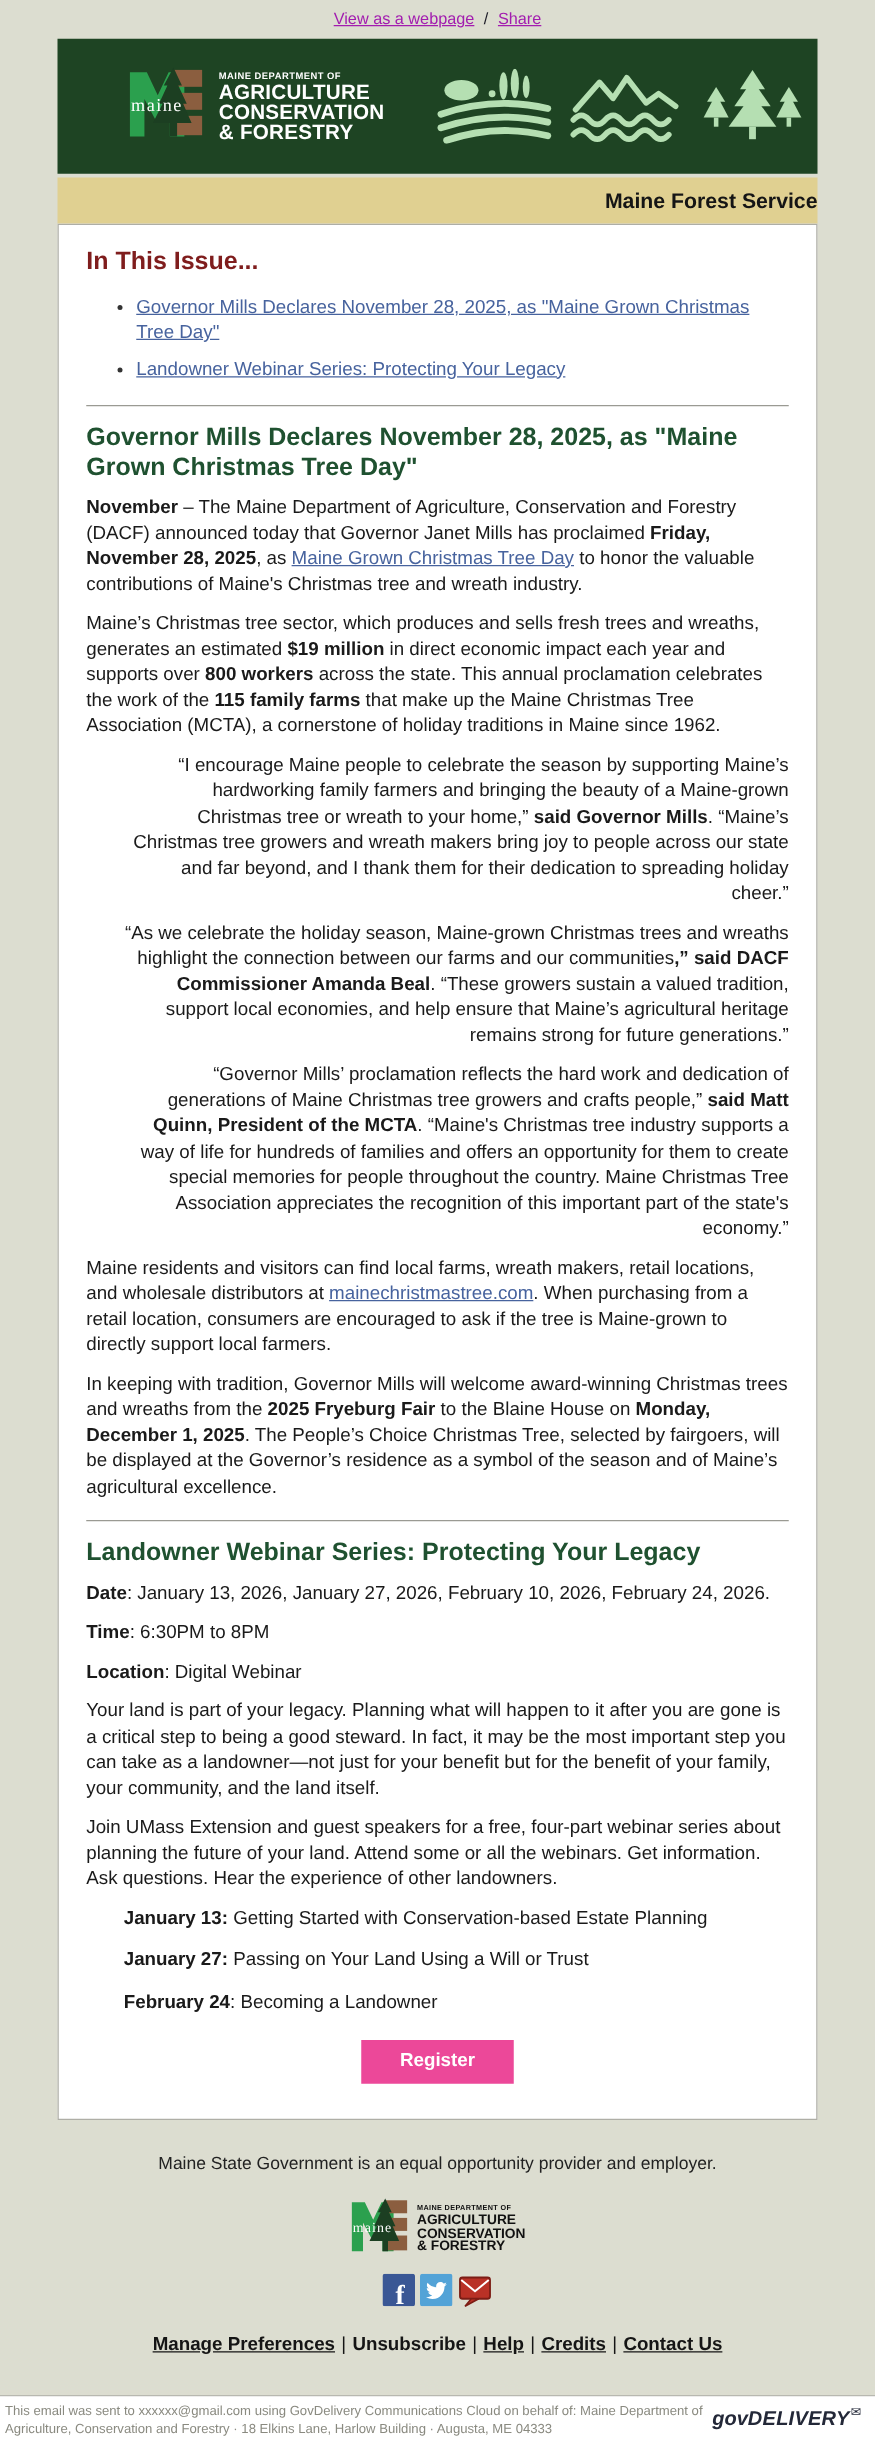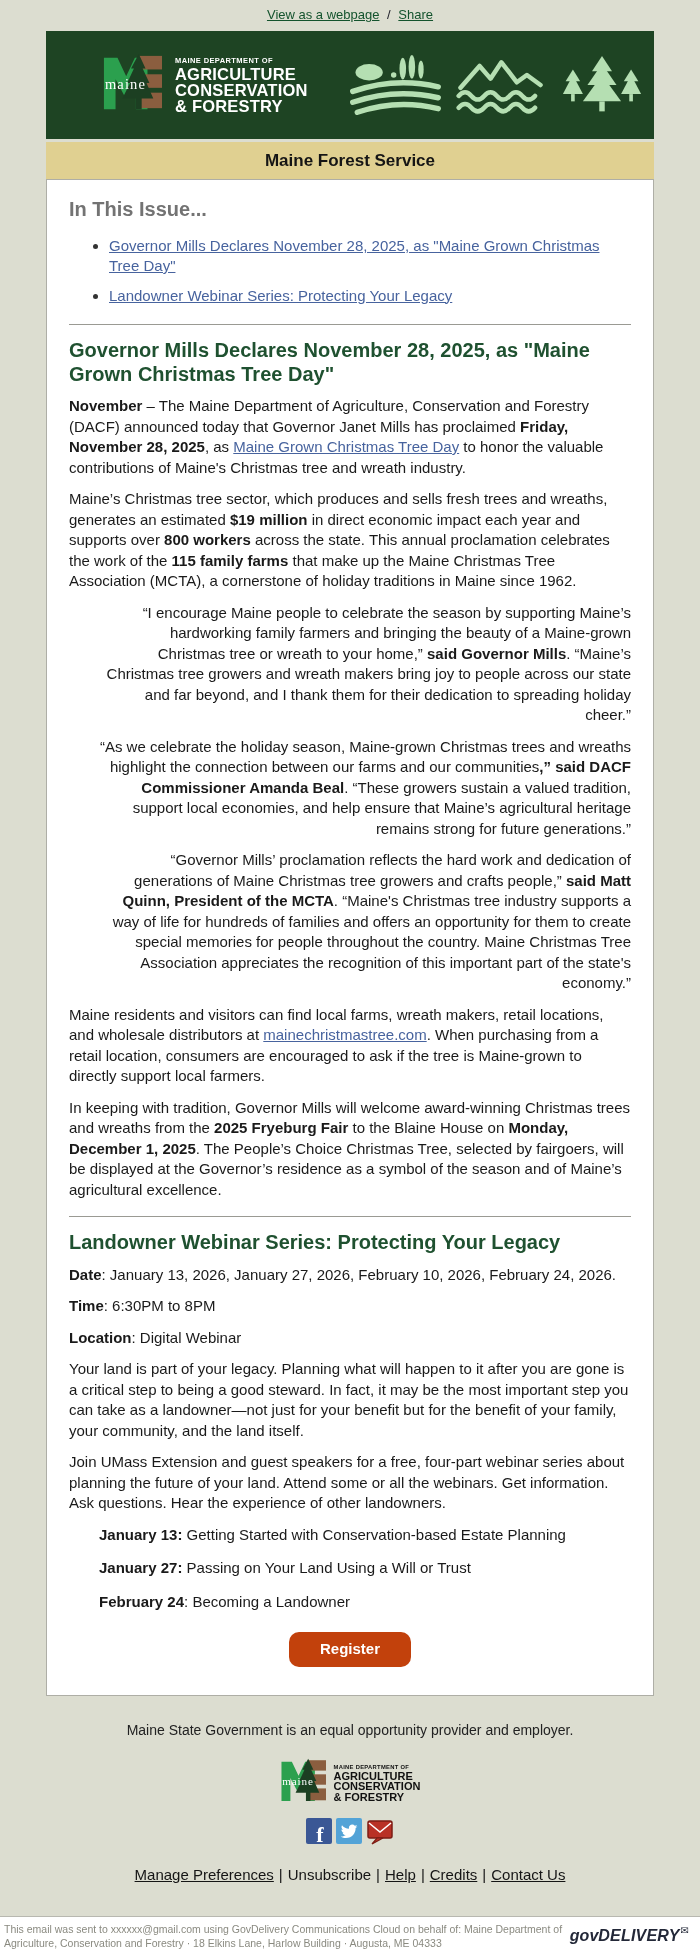--- a/index.html
+++ b/index.html
@@ -1,57 +1,57 @@
 <!DOCTYPE html>
 <html><head>
 <meta charset="utf-8">
 <style>
   html,body{margin:0;padding:0;}
   body{width:700px;background:#dcddd0;font-family:"Liberation Sans","DejaVu Sans",sans-serif;color:#1a1a1a;}
   .page{width:700px;min-height:1956px;display:flex;flex-direction:column;overflow:hidden;}
   .top-links{text-align:center;padding-top:7px;font-size:13px;}
-  .top-links a{color:#14532d;text-decoration:underline;}
+  .top-links a{color:#a21caf;text-decoration:underline;}
   .top-links .sep{margin:0 4px;color:#1b1b26;}
   .container{width:608px;margin:9px auto 0 auto;}
   
   .banner{background:#1e4423;height:108px;display:flex;align-items:center;}
   .mark{flex:0 0 auto;}
   .banner .mark-wrap{margin-left:56px;}
   .banner-text{color:#ffffff;margin-left:13px;line-height:16px;}
   .banner-text .dept{font-size:7.5px;font-weight:bold;letter-spacing:.4px;line-height:10px;}
   .banner-text .big{font-size:16.5px;font-weight:bold;letter-spacing:.2px;}
   .banner-icons{display:flex;align-items:center;margin-left:30px;}
   .banner-icons svg{margin-left:10px;}
   
-  .forest-bar{background:#e0d091;height:37px;margin-top:3px;display:flex;align-items:center;justify-content:center;font-size:17px;font-weight:bold;color:#151515;}
+  .forest-bar{background:#e0d091;height:37px;margin-top:3px;display:flex;align-items:center;justify-content:flex-end;font-size:17px;font-weight:bold;color:#151515;}
   
   .content{background:#ffffff;border:1px solid #aeaea6;padding:16px 22px 20px 22px;font-size:15px;line-height:20.5px;}
-  .content h2{font-size:20px;line-height:23.5px;margin:14px 0 10px 0;color:#737373;}
+  .content h2{font-size:20px;line-height:23.5px;margin:14px 0 10px 0;color:#7f1d1d;}
   .content h2.first{margin-top:2px;}
   .content h2.green{color:#1f5130;}
   .content p{margin:0 0 11px 0;}
   .content ul{margin:14px 0 18px 0;padding-left:40px;}
   .content li{margin-bottom:9px;color:#333;}
   .content a.lnk, .content li a{color:#47639e;text-decoration:underline;}
   .content hr{border:none;border-top:1px solid #9a9a93;margin:16px 0 6px 0;}
   .quote{margin-left:30px !important;text-align:right;}
   .sched{margin-left:30px !important;margin-bottom:13px !important;}
   .btn-row{text-align:center;margin:20px 0 8px 0;}
-  .register{display:inline-block;background:#c2410c;color:#fff !important;font-weight:bold;font-size:15px;padding:7px 31px;border-radius:10px;text-decoration:none;text-align:right;}
+  .register{display:inline-block;background:#ec4899;color:#fff !important;font-weight:bold;font-size:15px;padding:7px 31px;border-radius:0;text-decoration:none;text-align:right;}
   
   .footer{text-align:center;padding-top:26px;}
   .footer .eoe{font-size:14px;margin:0 0 20px 0;color:#222;}
   .footer-logo{display:inline-flex;align-items:center;text-align:left;margin-bottom:6px;}
   .footer-logo .flt{margin-left:8px;color:#111;line-height:10.5px;}
   .footer-logo .flt .dept{font-size:5.8px;font-weight:bold;letter-spacing:.3px;line-height:8px;}
   .footer-logo .flt .big{font-size:11px;font-weight:900;}
   .social{display:flex;justify-content:center;align-items:flex-start;gap:4px;margin:4px 0 20px 0;}
   .social a{display:inline-block;line-height:0;}
   .footer-links{font-size:15px;color:#151515;margin-bottom:10px;}
-  .footer-links a{color:#151515;text-decoration:underline;}
+  .footer-links a{color:#151515;text-decoration:underline;font-weight:bold;}
   .footer-links a.nolink{text-decoration:none;}
   .footer-links .sep{margin:0 5px;}
   .flex-spacer{flex:1 0 auto;}
   
   .bottom-bar{background:#ffffff;border-top:1px solid #b8b8b0;padding:5px 6px 6px 4px;display:flex;align-items:center;}
   .disclaimer{font-size:10.5px;line-height:14px;color:#8a8a80;width:565px;}
   .gd-logo{flex:1;text-align:right;color:#232838;font-size:16px;white-space:nowrap;position:relative;padding-right:6px;}
   .gd-logo .gov{font-style:italic;font-weight:bold;text-transform:lowercase;}
   .gd-logo .del{font-style:italic;font-weight:bold;letter-spacing:.2px;}
   .gd-logo .env{font-size:10px;position:relative;top:-7px;left:1px;}

